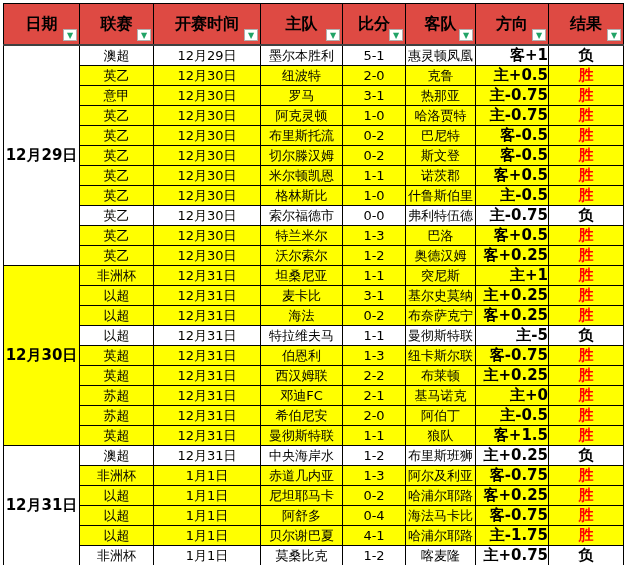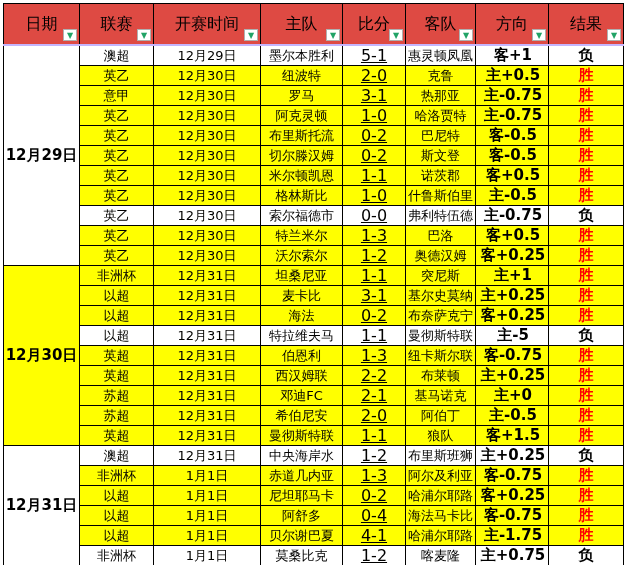--- a/index.html
+++ b/index.html
@@ -4,34 +4,34 @@
 <style>
   html,body{margin:0;padding:0;background:#ffffff;}
   body{font-family:"DejaVu Sans","Liberation Sans",sans-serif;}
   #sheet{width:624px;height:565px;background:#ffffff;box-sizing:border-box;padding:3px 0 0 3px;overflow:hidden;position:relative;}
   table{border-collapse:collapse;table-layout:fixed;width:620px;}
   col.c-date{width:76px;}  col.c-league{width:74px;} col.c-time{width:107px;}
   col.c-home{width:82px;}  col.c-score{width:63px;}  col.c-away{width:70px;}
   col.c-dir{width:73px;}   col.c-res{width:75px;}
   th,td{border:1px solid #000000;overflow:hidden;white-space:nowrap;text-align:center;padding:0;}
   thead th{
-    height:40px;background:#de4a43;color:#000000;font-weight:normal;font-size:16px;
-    position:relative;border-bottom:2px solid #c4b5fd;
+    height:40px;background:#de4a43;color:#000000;font-weight:bold;font-size:16px;
+    position:relative;border-bottom:2px solid #404040;
   }
   .filter-btn{
     position:absolute;right:2px;bottom:3px;width:14px;height:12px;background:#ffffff;
     border:1px solid #b0b0b0;font-size:8px;line-height:11px;color:#21a366;text-align:center;
     cursor:pointer;padding:0;box-sizing:border-box;display:block;
   }
   tbody td{height:19px;font-size:13px;color:#000000;background:#ffffff;}
   tbody tr.win td{background:#ffff00;}
   tbody td.date-cell{background:#ffffff;font-weight:bold;font-size:15px;}
-  td.c-score{font-size:16px;text-decoration:underline;}
+  td.c-score{font-size:13px;}
   td.c-time{font-size:13px;}
-  td.c-dir{text-align:center;font-weight:bold;font-size:15px;padding-left:2px;margin-left:28px;}
+  td.c-dir{text-align:right;font-weight:bold;font-size:15px;padding-left:2px;margin-left:28px;}
   td.c-res{font-weight:bold;font-size:15px;}
   tr.win td.c-res{color:#ff0000;}
   tr.loss td.c-res{color:#000000;}
 </style>
 </head>
 <body>
 
 <div id="sheet">
   <table>
     <colgroup>

